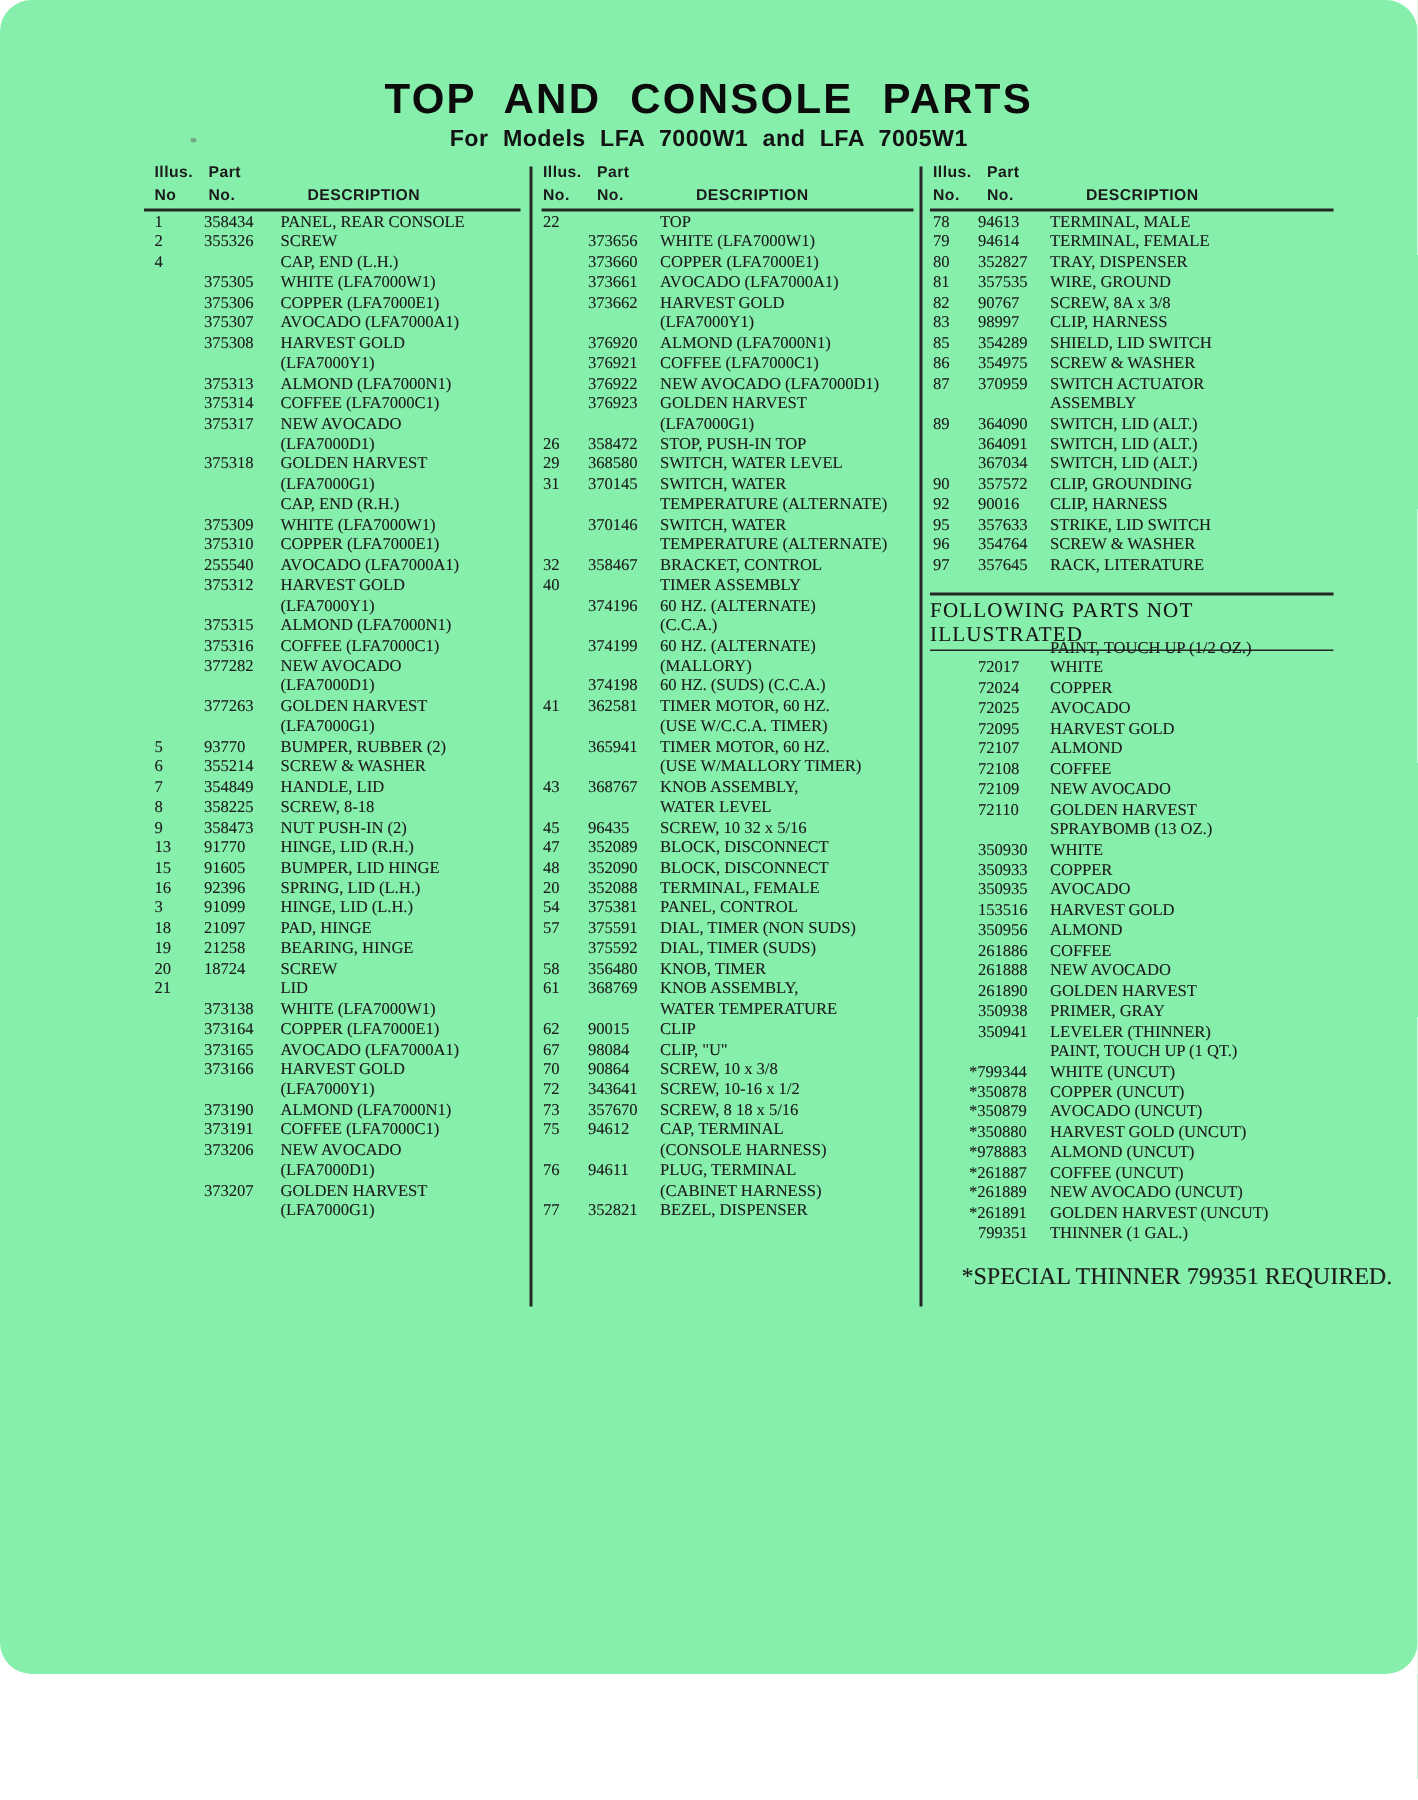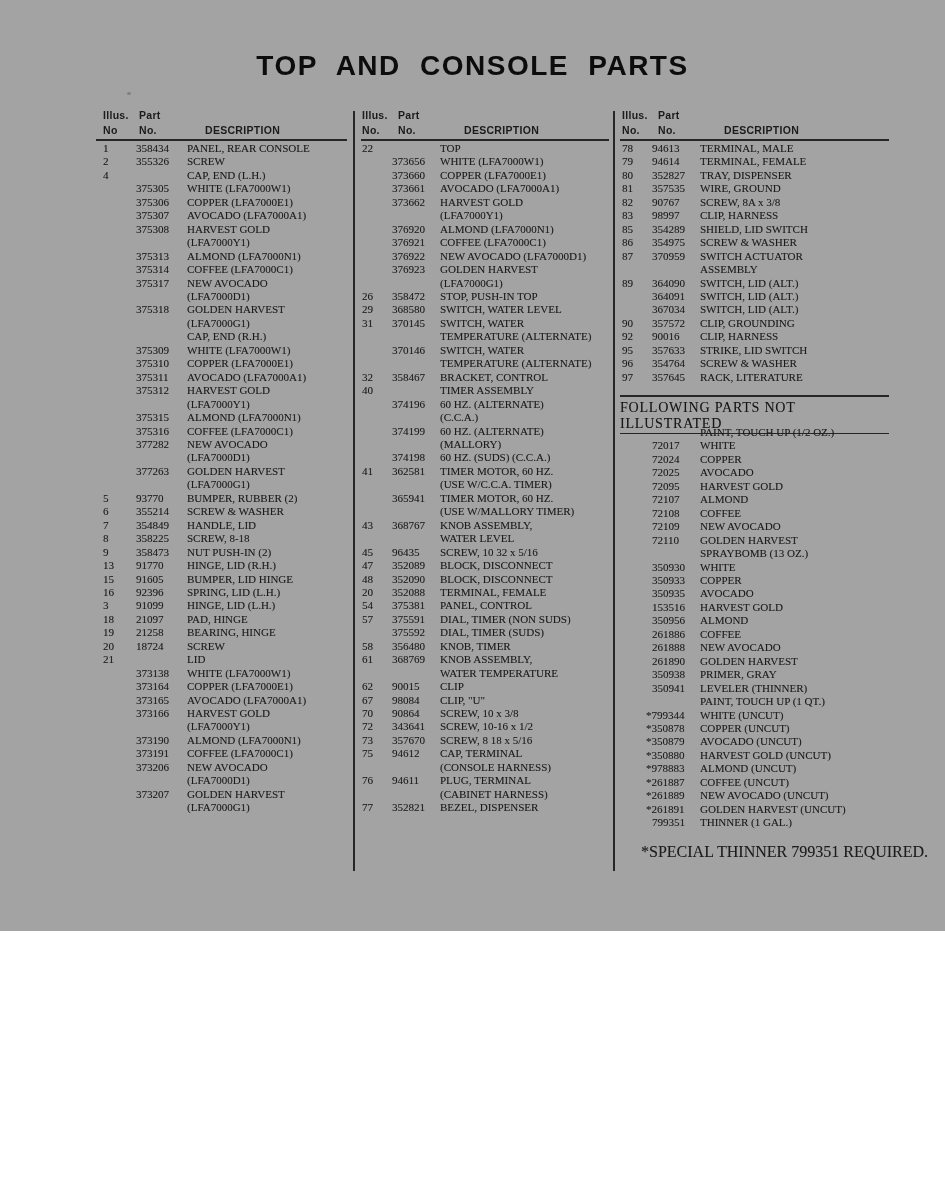--- a/index.html
+++ b/index.html
@@ -1,19 +1,19 @@
 <!DOCTYPE html>
 <html><head>
 <meta charset="utf-8">
 <style>
   html,body{margin:0;padding:0;background:#ffffff;}
   .page{
-    position:relative;width:945px;height:931px;margin:0 auto;
-    background:#a3a3a3;overflow:hidden;
-    font-family:"Liberation Serif",serif;color:#1e1e1e;
+    position:relative;width:945px;height:1116px;margin:0 auto;
+    background:#86efac;overflow:hidden;
+    font-family:"Liberation Serif",serif;color:#1e1e1e;border-radius:21px;
   }
   .title{
     position:absolute;left:0;right:0;top:50px;text-align:center;
     font-family:"Liberation Sans",sans-serif;font-weight:700;font-size:28px;
     letter-spacing:1.5px;word-spacing:10px;color:#0c0c0c;
   }
   .subtitle{
     position:absolute;left:0;right:0;top:84px;text-align:center;
     font-family:"Liberation Sans",sans-serif;font-weight:700;font-size:15.5px;
     letter-spacing:.3px;word-spacing:5px;color:#131313;
@@ -69,20 +69,21 @@
   .dot{position:absolute;left:127px;top:92px;width:4px;height:3px;background:#555;opacity:.45;border-radius:50%;}
 </style>
 </head>
 <body>
 
 <div class="page">
 
   <div class="dot"></div>
 
   <div class="title">TOP AND CONSOLE PARTS</div>
+  <div class="subtitle">For Models LFA 7000W1 and LFA 7005W1</div>
 
   <div class="colhead" style="left:103px">
     <div><span class="hw1">Illus.</span><span>Part</span></div>
     <div><span class="hw1">No</span><span class="hw2">No.</span><span>DESCRIPTION</span></div>
   </div>
   <div class="colhead" style="left:362px">
     <div><span class="hw1">Illus.</span><span>Part</span></div>
     <div><span class="hw1">No.</span><span class="hw2">No.</span><span>DESCRIPTION</span></div>
   </div>
   <div class="colhead" style="left:622px">
@@ -178,21 +179,21 @@
         <span class="c-p">375309</span>
         <span class="c-d">WHITE (LFA7000W1)</span>
       </div>
       <div class="prow">
         <span class="c-i"></span>
         <span class="c-p">375310</span>
         <span class="c-d">COPPER (LFA7000E1)</span>
       </div>
       <div class="prow">
         <span class="c-i"></span>
-        <span class="c-p">375311</span>
+        <span class="c-p">255540</span>
         <span class="c-d">AVOCADO (LFA7000A1)</span>
       </div>
       <div class="prow">
         <span class="c-i"></span>
         <span class="c-p">375312</span>
         <span class="c-d">HARVEST GOLD</span>
       </div>
       <div class="prow">
         <span class="c-i"></span>
         <span class="c-p"></span>

